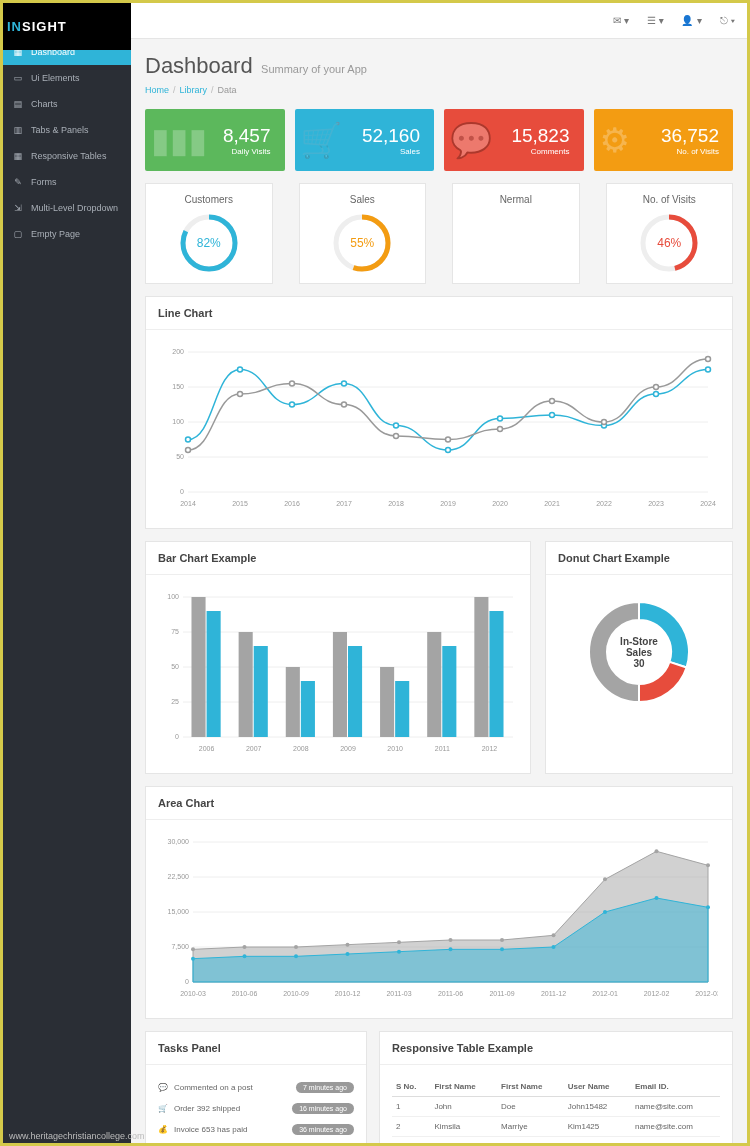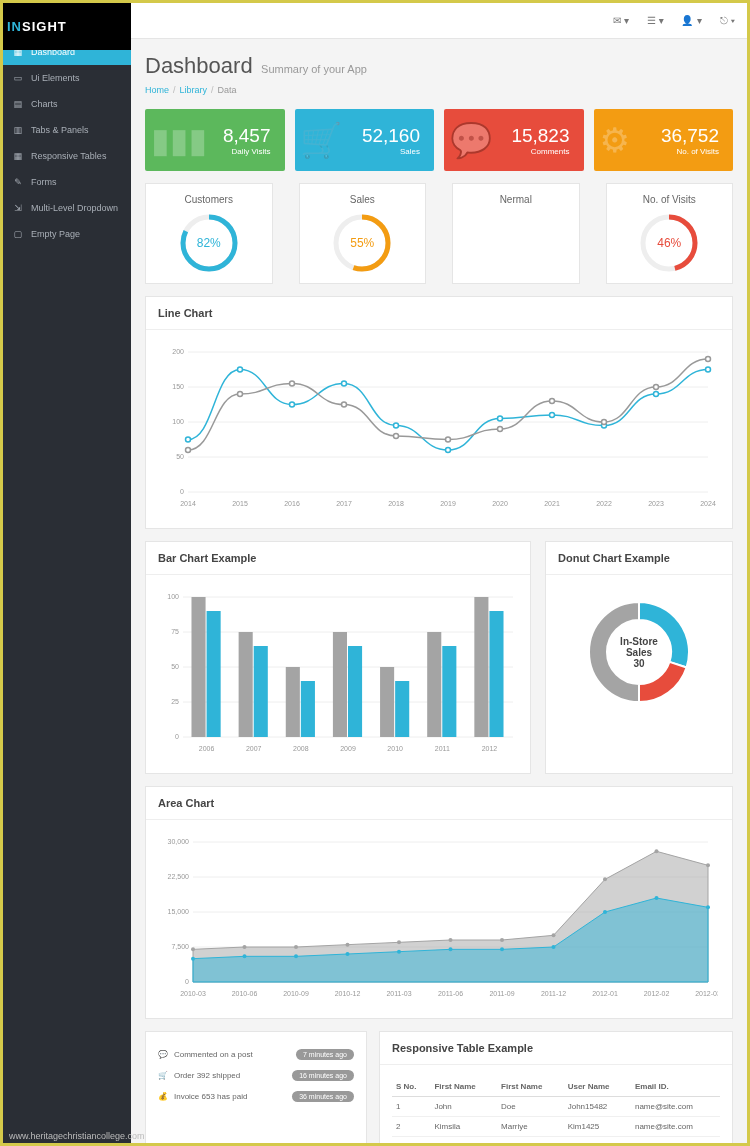--- a/index.html
+++ b/index.html
@@ -309,20 +309,21 @@
           <circle cx="344" cy="117.33333333333334" r="2" fill="#2fb4d8"></circle>
           <circle cx="395.5" cy="115" r="2" fill="#2fb4d8"></circle>
           <circle cx="447" cy="80" r="2" fill="#2fb4d8"></circle>
           <circle cx="498.5" cy="66" r="2" fill="#2fb4d8"></circle>
           <circle cx="550" cy="75.33333333333333" r="2" fill="#2fb4d8"></circle>
         </svg></div>
   </div>
 
   <div class="tasks-row">
     <div class="panel left">
+      <div class="panel-h">Tasks Panel</div>
       <div class="panel-b" id="tasks">
           <div class="task-item">
             <span class="ti">
               <span>💬</span>
               <span>Commented on a post</span>
             </span>
             <span class="badge">7 minutes ago</span>
           </div>
           <div class="task-item">
             <span class="ti">

